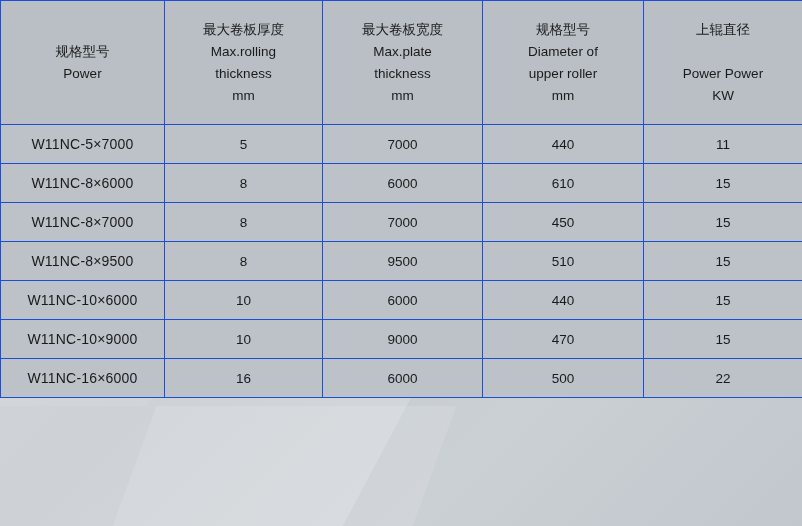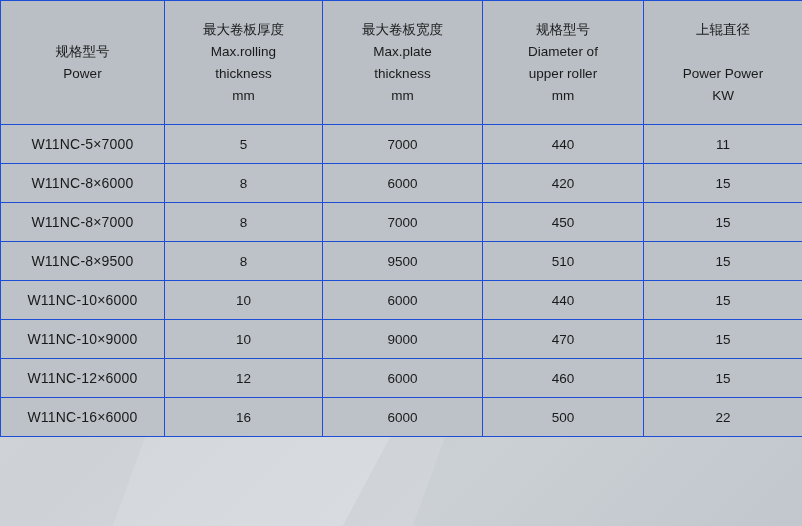--- a/index.html
+++ b/index.html
@@ -140,21 +140,21 @@
         <td class="model">W11NC-5×7000</td>
         <td>5</td>
         <td>7000</td>
         <td>440</td>
         <td>11</td>
       </tr>
       <tr>
         <td class="model">W11NC-8×6000</td>
         <td>8</td>
         <td>6000</td>
-        <td>420</td>
+        <td>610</td>
         <td>15</td>
       </tr>
       <tr>
         <td class="model">W11NC-8×7000</td>
         <td>8</td>
         <td>7000</td>
         <td>450</td>
         <td>15</td>
       </tr>
       <tr>
@@ -172,27 +172,20 @@
         <td>15</td>
       </tr>
       <tr>
         <td class="model">W11NC-10×9000</td>
         <td>10</td>
         <td>9000</td>
         <td>470</td>
         <td>15</td>
       </tr>
       <tr>
-        <td class="model">W11NC-12×6000</td>
-        <td>12</td>
-        <td>6000</td>
-        <td>460</td>
-        <td>15</td>
-      </tr>
-      <tr>
         <td class="model">W11NC-16×6000</td>
         <td>16</td>
         <td>6000</td>
         <td>500</td>
         <td>22</td>
       </tr>
     </tbody>
 </table>
 
 </body></html>

